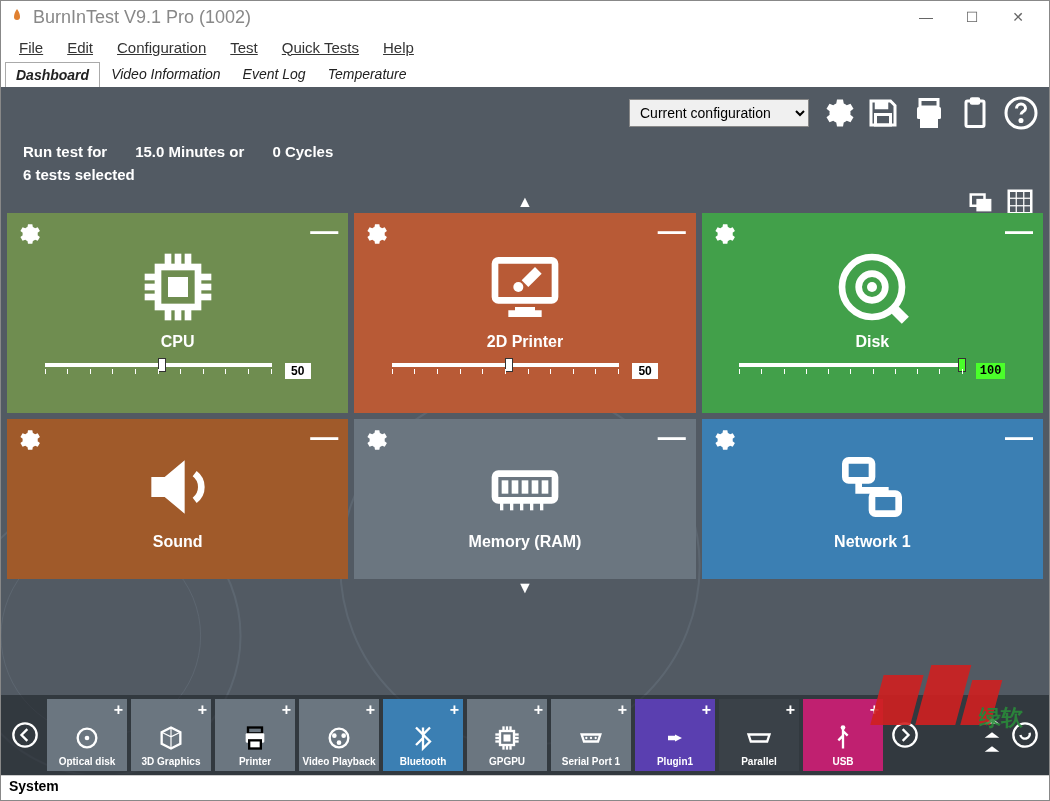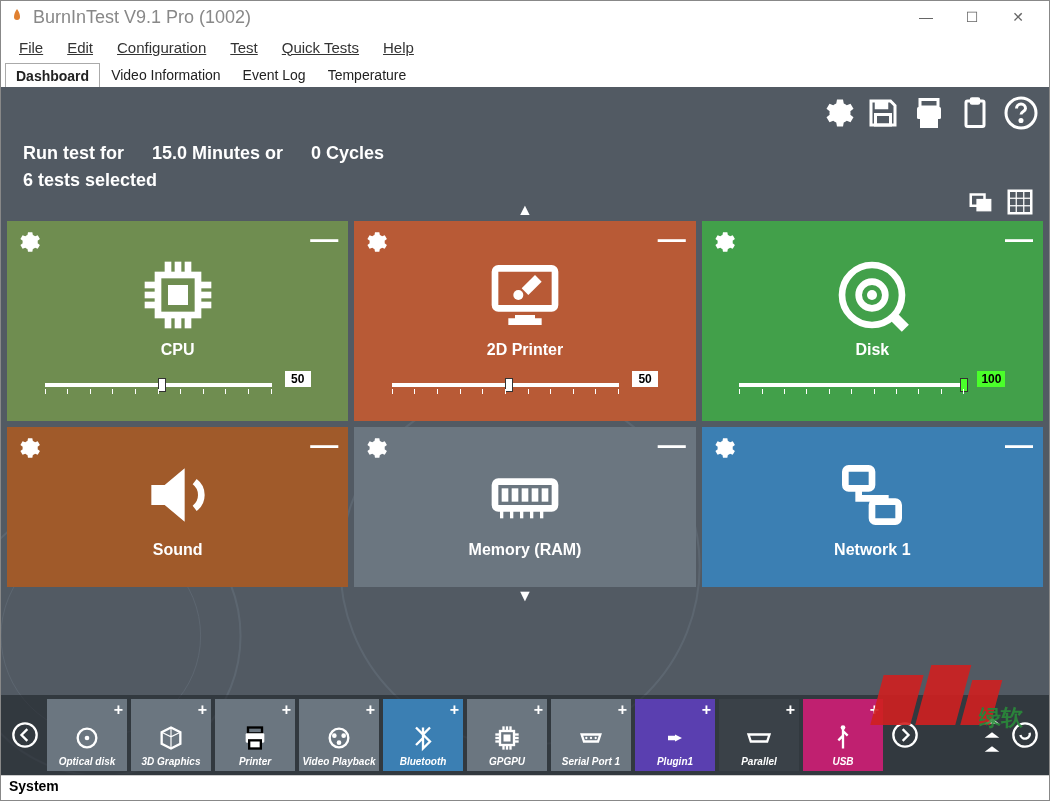--- a/index.html
+++ b/index.html
@@ -4,69 +4,69 @@
 <style>
 * { margin: 0; padding: 0; box-sizing: border-box; font-family: "Segoe UI", Tahoma, sans-serif; }
 body { background: #fff; width: 1050px; height: 801px; overflow: hidden; border: 1px solid #888; }
 .titlebar { height: 32px; display: flex; align-items: center; padding: 0 8px; background: #fff; }
 .titlebar .icon { width: 16px; height: 16px; margin-right: 8px; }
 .titlebar .title { color: #888; font-size: 18px; flex: 1; }
 .titlebar .win-btns { display: flex; gap: 0; }
 .titlebar .win-btn { width: 46px; height: 32px; display: flex; align-items: center; justify-content: center; color: #666; font-size: 14px; }
 .menubar { height: 28px; display: flex; align-items: center; padding: 0 8px; gap: 4px; background: #fff; }
 .menubar .menu-item { padding: 4px 10px; font-size: 15px; color: #333; text-decoration: underline; }
-.tabbar { height: 26px; display: flex; align-items: flex-end; padding: 0 4px; background: #fff; }
+.tabbar { height: 26px; display: flex; padding: 0 4px; background: #fff; font-style: italic; }
 .tabbar .tab { padding: 4px 10px; font-size: 14px; color: #222; border: 1px solid transparent; border-bottom: none; }
 .tabbar .tab.active { font-weight: bold; border-color: #aaa; background: #fff; position: relative; top: 1px; }
 .dashboard { position: relative; height: 688px; background: #525a63; overflow: hidden; }
 .dash-bg { position: absolute; inset: 0; opacity: 0.15; pointer-events: none; }
 .top-area { position: relative; padding: 8px 12px; display: flex; align-items: flex-start; color: #fff; }
 .go-btn { width: 110px; height: 110px; position: relative; }
 .go-triangle { position: absolute; left: 0; top: 0; }
 .go-text { position: absolute; left: 36px; top: 56px; font-size: 22px; font-weight: bold; color: #fff; }
-.run-info { margin-left: 10px; margin-top: 48px; font-size: 18px; font-weight: bold; color: #fff; }
+.run-info { margin-left: 10px; margin-top: 48px; font-size: 15px; font-weight: bold; color: #fff; }
 .run-info .line { margin-bottom: 6px; display: flex; gap: 28px; }
 .toolbar-right { position: absolute; right: 10px; top: 8px; display: flex; align-items: center; gap: 10px; }
 .config-select { height: 28px; font-size: 14px; padding: 2px 6px; width: 180px; background: #f0f0f0; border: 1px solid #888; }
 .tool-icon { width: 36px; height: 36px; fill: #fff; cursor: pointer; }
 .view-toggle { position: absolute; right: 14px; top: 100px; display: flex; gap: 8px; }
 .chevron-row { text-align: center; color: #fff; font-size: 16px; height: 22px; line-height: 22px; }
 .tiles-area { position: relative; display: grid; grid-template-columns: repeat(3, 1fr); gap: 6px; padding: 0 6px; }
 .tile { position: relative; height: 200px; color: #fff; display: flex; flex-direction: column; align-items: center; justify-content: center; }
 .tile.cpu { background: #6f8d50; }
 .tile.gfx2d { background: #b85a36; }
 .tile.disk { background: #42a04a; }
 .tile.sound { background: #a05a2a; }
 .tile.memory { background: #6b7680; }
 .tile.network { background: #3b7fb3; }
 .tile .gear { position: absolute; left: 8px; top: 8px; width: 26px; height: 26px; fill: #fff; }
 .tile .minus { position: absolute; right: 10px; top: 10px; font-size: 28px; font-weight: bold; color: #fff; line-height: 16px; }
 .tile .tile-icon { width: 80px; height: 80px; fill: #fff; margin-bottom: 6px; }
 .tile .tile-label { font-size: 16px; font-weight: bold; margin-bottom: 12px; }
-.tile .slider-wrap { width: 78%; display: flex; align-items: flex-end; gap: 13px; }
+.tile .slider-wrap { width: 78%; display: flex; align-items: flex-start; gap: 13px; }
 .tile .slider-track { flex: 1; height: 4px; background: #fff; position: relative; }
 .tile .slider-thumb { position: absolute; top: -5px; width: 8px; height: 14px; background: #fff; border: 1px solid #333; }
 .tile .slider-val { background: #fff; color: #000; font-size: 12px; font-weight: bold; padding: 1px 4px; min-width: 26px; text-align: center; }
-.tile.disk .slider-thumb, .tile.disk .slider-val { background: #4aff2a; }
+.tile.disk .slider-thumb, .tile.disk .slider-val { background: #4aff2a; font-family: Liberation Mono, monospace; }
 .tile .slider-ticks { position: absolute; bottom: -8px; left: 0; right: 0; height: 6px; display: flex; justify-content: space-between; }
 .tile .slider-ticks span { width: 1px; height: 5px; background: #fff; }
 .row2 { margin-top: 6px; }
 .row2 .tile { height: 160px; overflow: hidden; }
 .row2 .tile .tile-label { margin-bottom: 0; }
 .bottom-strip { position: absolute; bottom: 0; left: 0; right: 0; height: 80px; background: rgba(30,35,40,0.6); display: flex; align-items: center; padding: 0 6px; gap: 4px; }
 .strip-nav { width: 36px; height: 60px; display: flex; align-items: center; justify-content: center; }
 .strip-nav svg { width: 28px; height: 28px; fill: none; stroke: #fff; stroke-width: 2; }
 .inactive-tile { position: relative; width: 80px; height: 72px; background: #6b7680; display: flex; flex-direction: column; align-items: center; justify-content: flex-end; padding-bottom: 4px; }
 .inactive-tile.blue { background: #3b7fb3; }
 .inactive-tile.purple { background: #5a3fb0; }
 .inactive-tile.dark { background: #3a4148; }
 .inactive-tile.pink { background: #c02070; }
 .inactive-tile .plus { position: absolute; right: 4px; top: 2px; color: #fff; font-weight: bold; font-size: 16px; }
 .inactive-tile .mini-icon { width: 28px; height: 28px; fill: #fff; margin-bottom: 4px; }
-.inactive-tile .mini-label { font-size: 10px; color: #fff; font-weight: bold; white-space: nowrap; font-style: italic; }
+.inactive-tile .mini-label { font-size: 10px; color: #fff; font-weight: bold; white-space: nowrap; }
 .expand-col { display: flex; flex-direction: column; gap: 0; margin-left: auto; }
 .expand-col svg { width: 22px; height: 14px; fill: #fff; }
 .reset-btn { width: 36px; height: 36px; display: flex; align-items: center; justify-content: center; }
 .statusbar { height: 24px; background: #fff; border-top: 1px solid #ccc; padding: 2px 8px; font-size: 14px; font-weight: bold; }
 .watermark { position: absolute; right: 10px; bottom: 40px; pointer-events: none; opacity: 0.9; }
 </style>
 </head>
 <body>
 
 <svg width="0" height="0" style="position:absolute">
@@ -205,20 +205,23 @@
     <div class="run-info">
       <div class="line">
         <span>Run test for</span>
         <span>15.0 Minutes or</span>
         <span>0 Cycles</span>
       </div>
       <div>6 tests selected</div>
     </div>
 
     <div class="toolbar-right">
+      <select class="config-select">
+        <option>Current configuration</option>
+      </select>
       <svg class="tool-icon" viewBox="0 0 24 24">
           <use href="#gear-path"></use>
         </svg>
       <svg class="tool-icon" viewBox="0 0 24 24" stroke="#fff">
           <use href="#save-icon"></use>
         </svg>
       <svg class="tool-icon" viewBox="0 0 24 24">
           <use href="#print-icon"></use>
         </svg>
       <svg class="tool-icon" viewBox="0 0 24 24" stroke="#fff">

